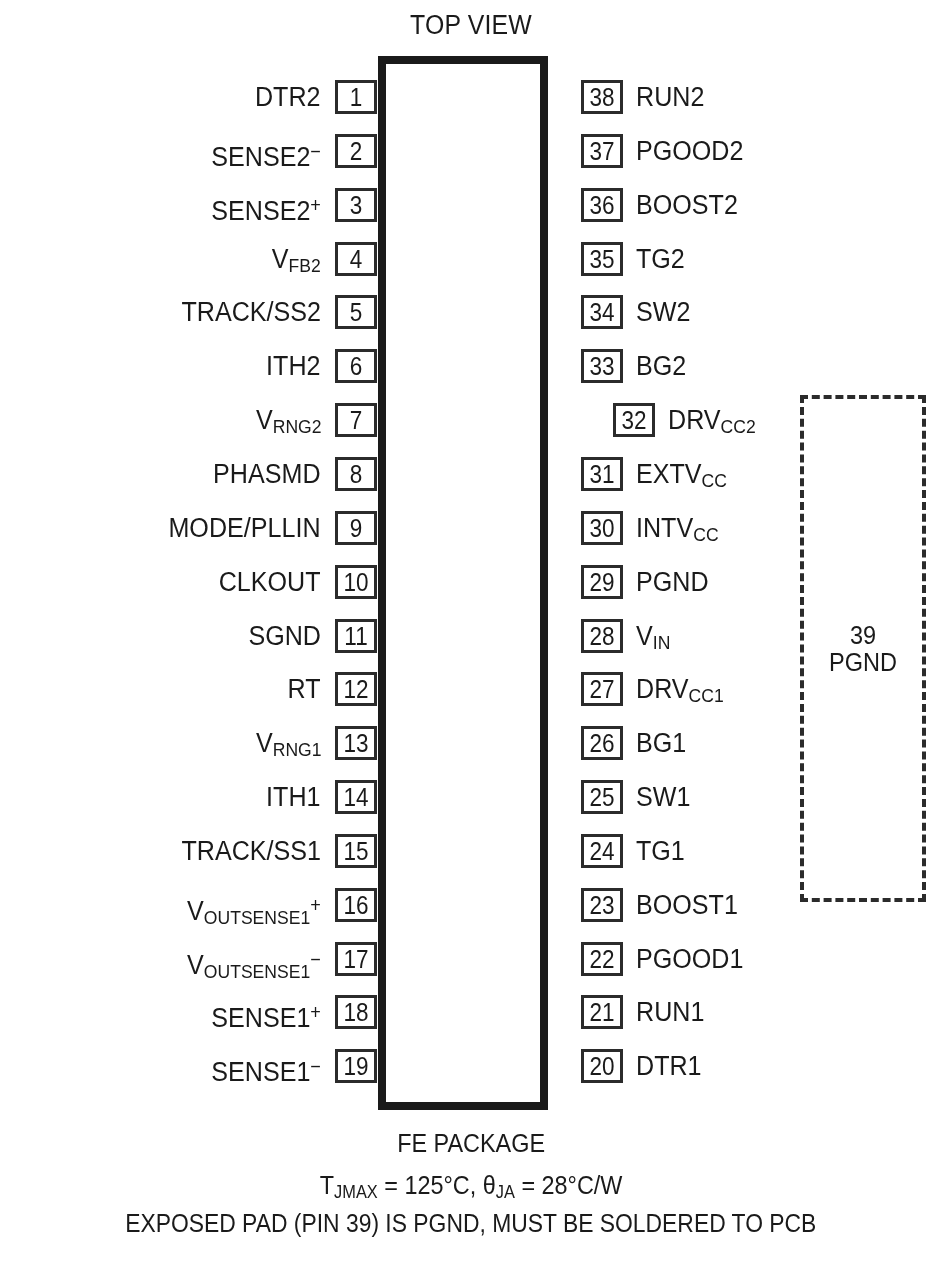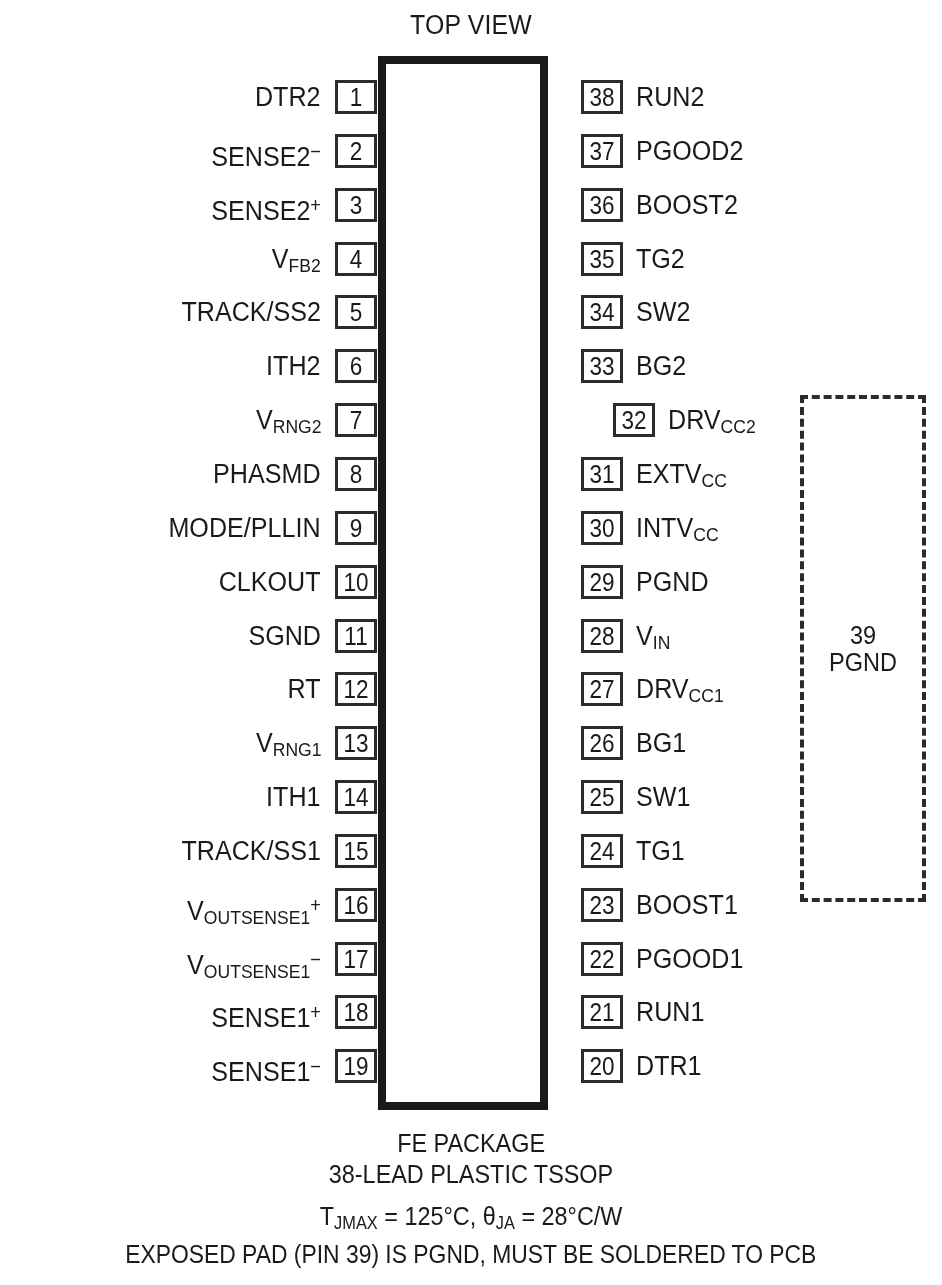--- a/index.html
+++ b/index.html
@@ -244,23 +244,20 @@
       <div class="pin-row right" style="top: 1049.3px;">
         <div class="pin-box"><span>20</span></div>
         <div class="pin-label"><span class="txt"><span>DTR1</span></span></div>
       </div>
     </div>
 
   <div id="caption">
     <div class="cap-line">
       <span class="txt">FE PACKAGE</span>
     </div>
-    <div class="cap-line">
-      <span class="txt">38-LEAD PLASTIC TSSOP</span>
-    </div>
     <div class="cap-gap"></div>
     <div class="cap-line">
       <span class="txt"><span>T</span><sub>JMAX</sub><span> = 125°C, </span><span>θ</span><sub>JA</sub><span> = 28°C/W</span></span>
     </div>
     <div class="cap-line wide">
       <span class="txt">EXPOSED PAD (PIN 39) IS PGND, MUST BE SOLDERED TO PCB</span>
     </div>
   </div>
 
 </div>

